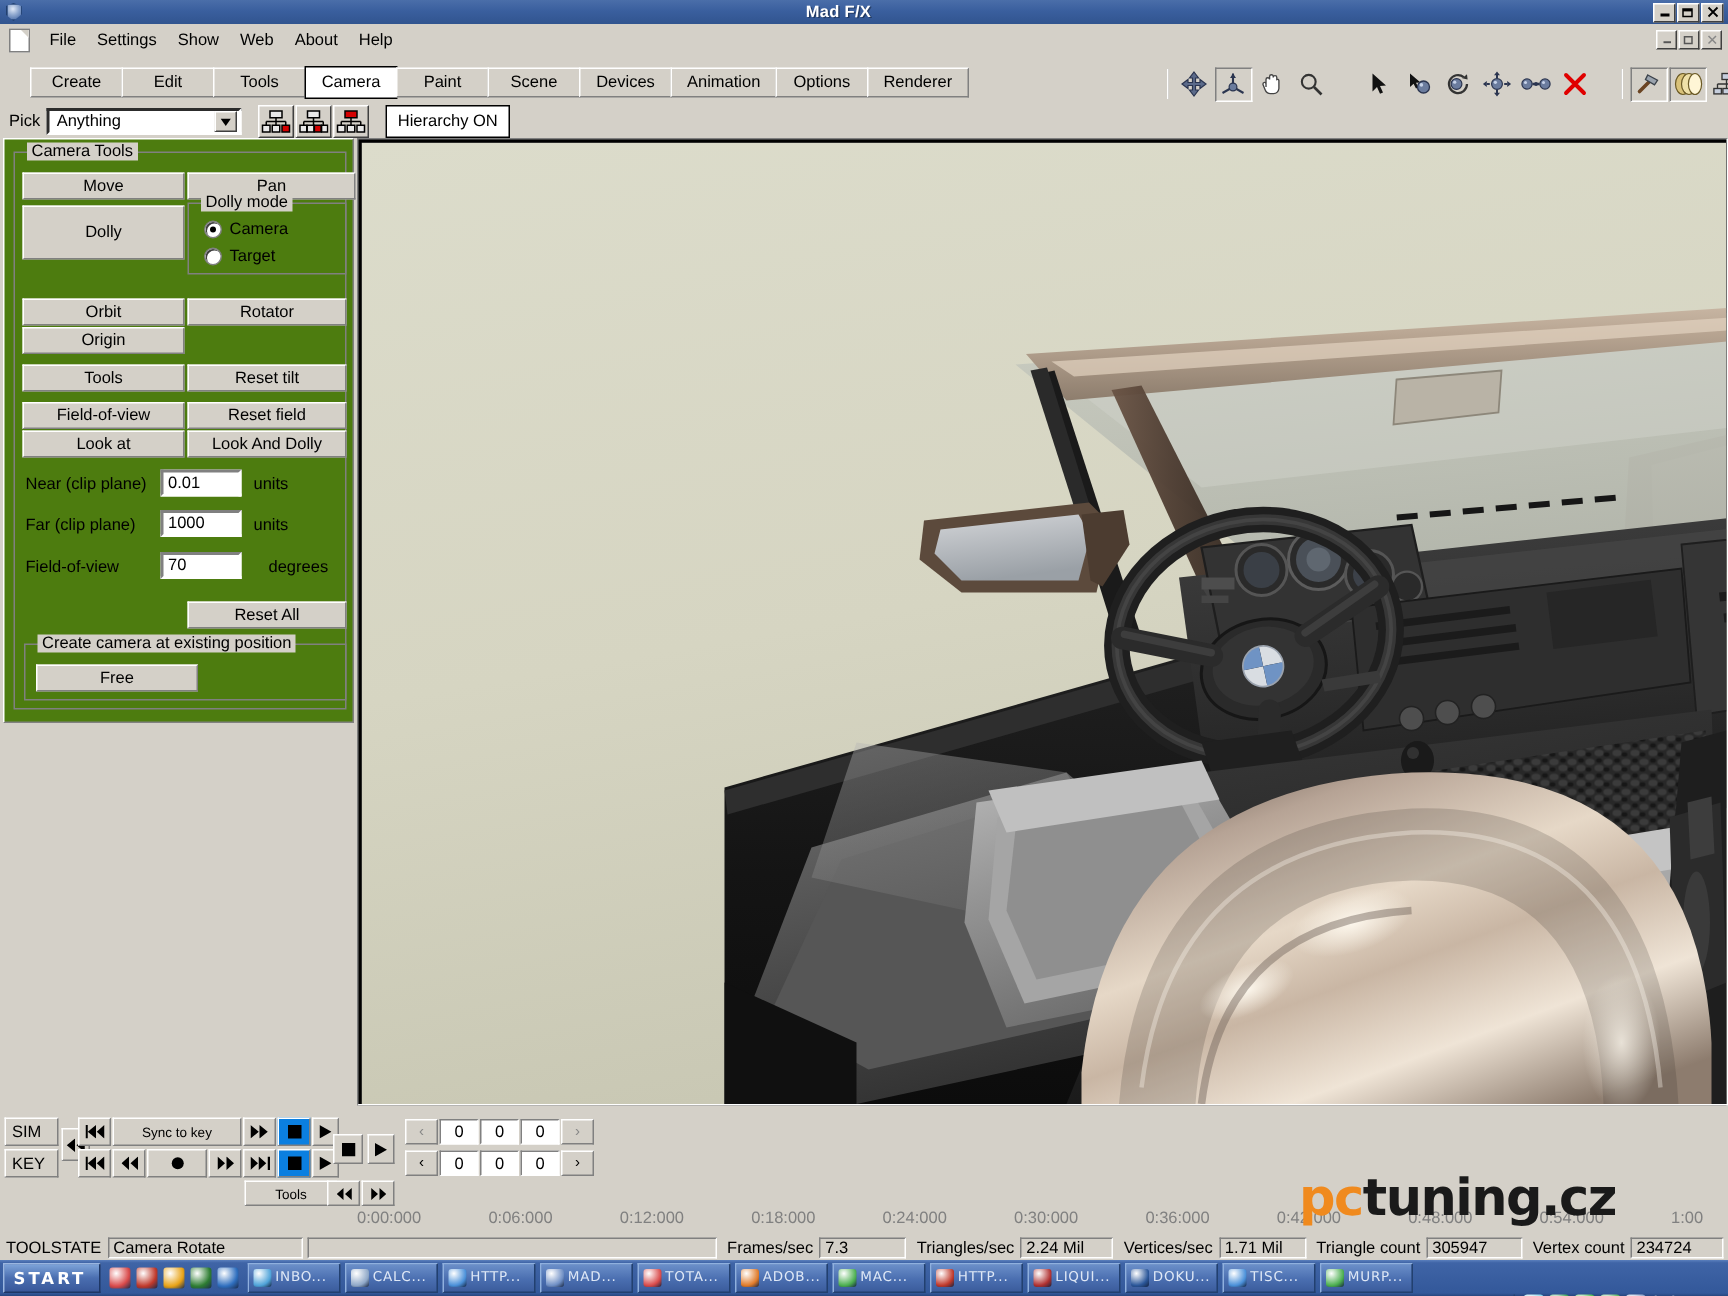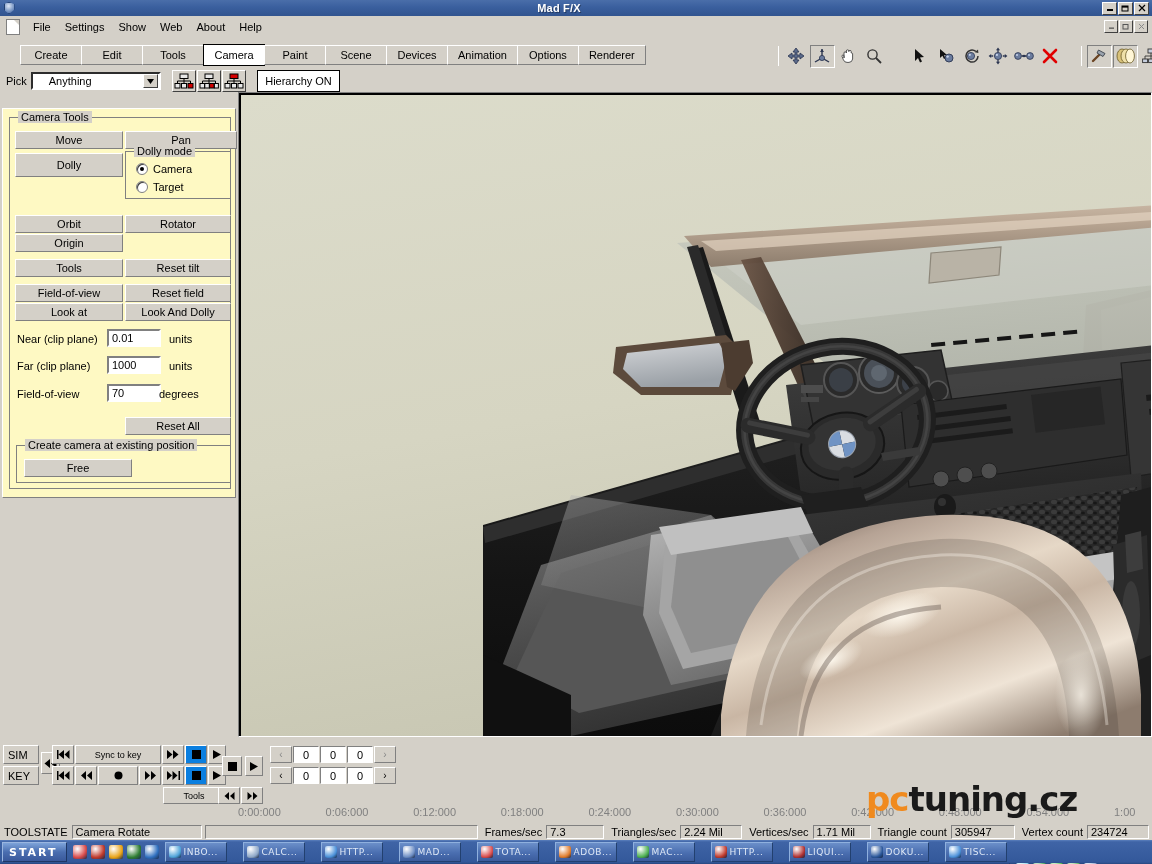--- a/index.html
+++ b/index.html
@@ -105,21 +105,21 @@
     position:absolute; left:0; top:70px; width:236px; height:22px;
     display:flex; align-items:center;
   }
   .pick-label { margin-left:6px; margin-right:4px; font-size:11px; }
   .combo {
     width:130px;height:18px; background:#fff;
     border:2px inset #d4d0c8;
     border-color:#808080 #fff #fff #808080;
     display:flex;align-items:center; font-size:11px; position:relative;
   }
-  .combo span { padding-left:16px; flex:1; }
+  .combo span { padding-left:5px; flex:1; }
   .combo-arrow {
     width:15px;height:14px;background:#d4d0c8;
     border:1px solid; border-color:#fff #404040 #404040 #fff;
     margin-right:1px;
     display:flex;align-items:center;justify-content:center;font-size:7px;
   }
   .hier-btns { position:absolute; left:172px; top:70px; display:flex; gap:1px; }
   .hier-btn {
     width:24px;height:22px;background:#d4d0c8;
     border:1px solid; border-color:#fff #404040 #404040 #fff;
@@ -129,22 +129,22 @@
     position:absolute; left:257px; top:70px;
     width:83px;height:22px; background:#fff;
     border:1px solid #000;
     display:flex;align-items:center;justify-content:center;
     font-size:11px;
   }
 
   
   .leftpanel {
     position:absolute; left:2px; top:92px; width:234px; height:390px;
-    background:#fef9c3;
-    border:1px solid; border-color:#fff #808080 #808080 #fff;margin-top:16px;
+    background:#4d7c0f;
+    border:1px solid; border-color:#fff #808080 #808080 #fff;
   }
   .groupbox {
     position:absolute; border:1px solid #808080;
     border-top-color:#808080;
   }
   .groupbox .gtitle {
     position:absolute; top:-7px; left:8px; background:#d4d0c8;
     padding:0 3px; font-size:11px; color:#000;
   }
   .btn {
@@ -250,21 +250,21 @@
   .start {
     margin-left:2px; height:20px; padding:0 8px 0 6px;
     background: linear-gradient(to bottom,#7da3d9 0%,#4a6eb0 50%,#39589a 100%);
     border:1px solid; border-color:#9ab6e0 #1e3765 #1e3765 #9ab6e0;
     display:flex; align-items:center;
     color:#fff; font-size:11px; font-weight:bold; letter-spacing:2px;
     font-family:"DejaVu Sans", sans-serif;
   }
   .qlaunch { display:flex; align-items:center; margin-left:6px; gap:4px; }
   .qicon { width:14px;height:14px; border-radius:2px; }
-  .tasks { display:flex; align-items:center; margin-left:6px; gap:16px; flex:1; overflow:hidden; }
+  .tasks { display:flex; align-items:center; margin-left:6px; gap:3px; flex:1; overflow:hidden; }
   .task {
     height:20px; min-width:62px; max-width:62px;
     display:flex; align-items:center; gap:3px;
     padding:0 3px;
     background: linear-gradient(to bottom,#6b8fc9 0%,#4a6eb0 55%,#3b5c9c 100%);
     border:1px solid; border-color:#8fb0de #22406f #22406f #8fb0de;
     color:#dfe8f6; font-size:9px; letter-spacing:0.5px;
     white-space:nowrap; overflow:hidden;
     font-family:"DejaVu Sans", sans-serif;
   }
@@ -500,21 +500,21 @@
 
   <div class="leftpanel">
 
     <div class="groupbox" style="left:6px; top:8px; width:222px; height:372px;">
       <div class="gtitle">Camera Tools</div>
     </div>
 
     <div class="btn" style="left:12px; top:22px; width:108px; height:18px;">Move</div>
     <div class="btn" style="left:122px; top:22px; width:112px; height:18px;">Pan</div>
 
-    <div class="btn" style="left:12px; top:44px; width:108px; height:24px;">Dolly</div>
+    <div class="btn" style="left:12px; top:44px; width:108px; height:36px;">Dolly</div>
 
     <div class="groupbox" style="left:122px; top:42px; width:106px; height:48px;">
       <div class="gtitle">Dolly mode</div>
     </div>
     <div class="radio-row" style="left:133px; top:54px;">
       <div class="radio checked"></div>
       <span>Camera</span>
     </div>
     <div class="radio-row" style="left:133px; top:72px;">
       <div class="radio"></div>
@@ -537,21 +537,21 @@
     <div class="field-label" style="left:14px; top:224px;">Near (clip plane)</div>
     <div class="textbox" style="left:104px; top:220px; width:54px; height:18px;">0.01</div>
     <div class="unit-label" style="left:166px; top:224px;">units</div>
 
     <div class="field-label" style="left:14px; top:251px;">Far (clip plane)</div>
     <div class="textbox" style="left:104px; top:247px; width:54px; height:18px;">1000</div>
     <div class="unit-label" style="left:166px; top:251px;">units</div>
 
     <div class="field-label" style="left:14px; top:279px;">Field-of-view</div>
     <div class="textbox" style="left:104px; top:275px; width:54px; height:18px;">70</div>
-    <div class="unit-label" style="left:156px; top:279px;">degrees</div>
+    <div class="unit-label" style="left:176px; top:279px;">degrees</div>
 
     <div class="btn" style="left:122px; top:308px; width:106px; height:18px;">Reset All</div>
 
     <div class="groupbox" style="left:13px; top:336px; width:215px; height:38px;">
       <div class="gtitle">Create camera at existing position</div>
     </div>
     <div class="btn" style="left:21px; top:350px; width:108px; height:18px;">Free</div>
   </div>
 
   <div class="viewport-frame">

